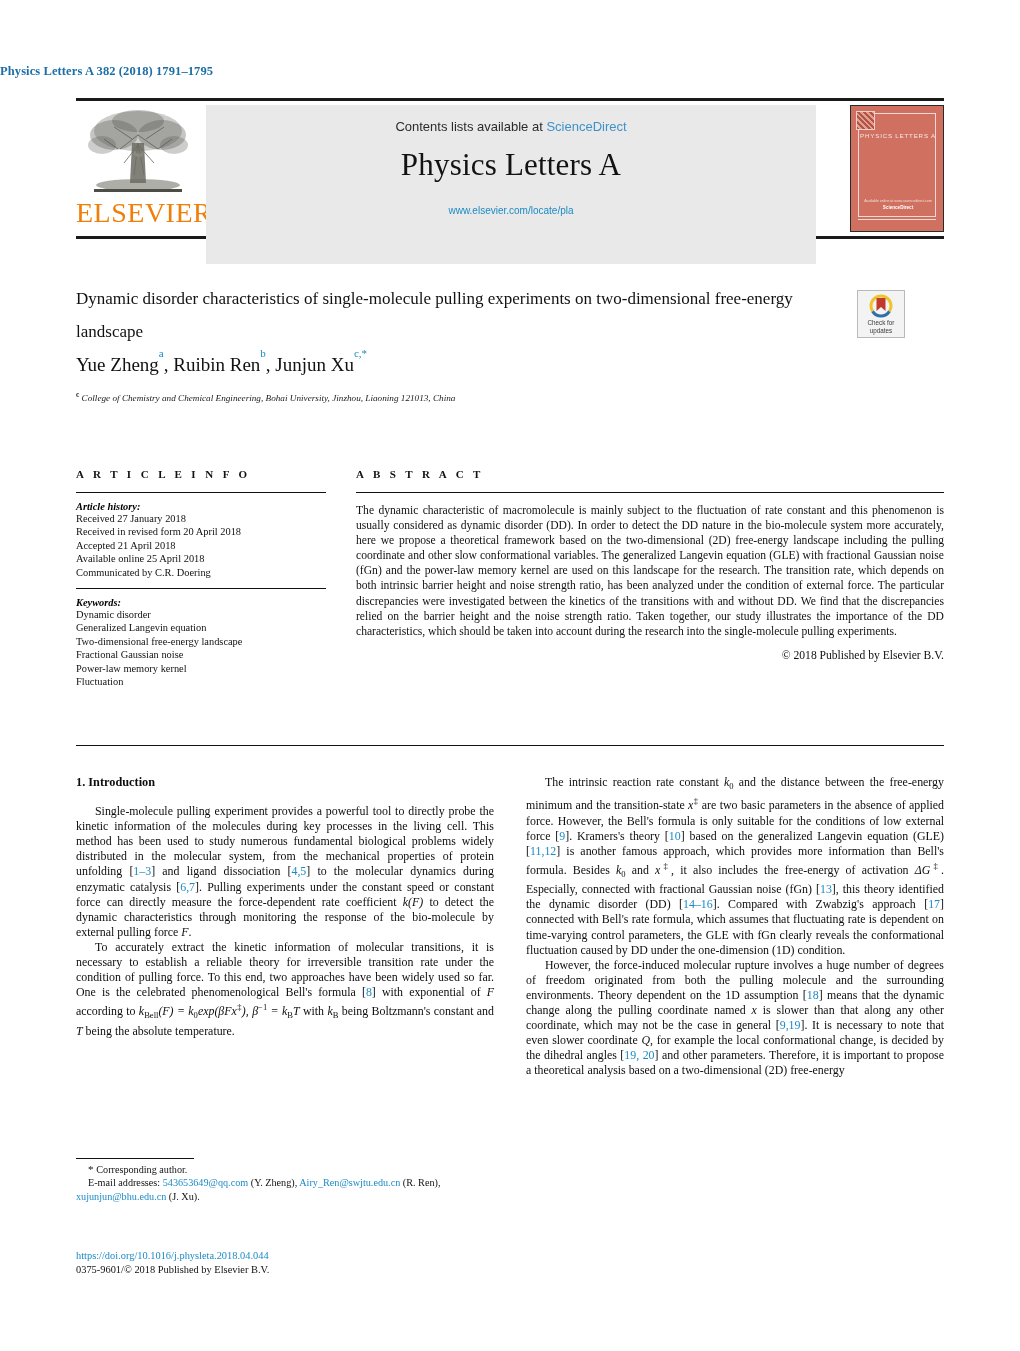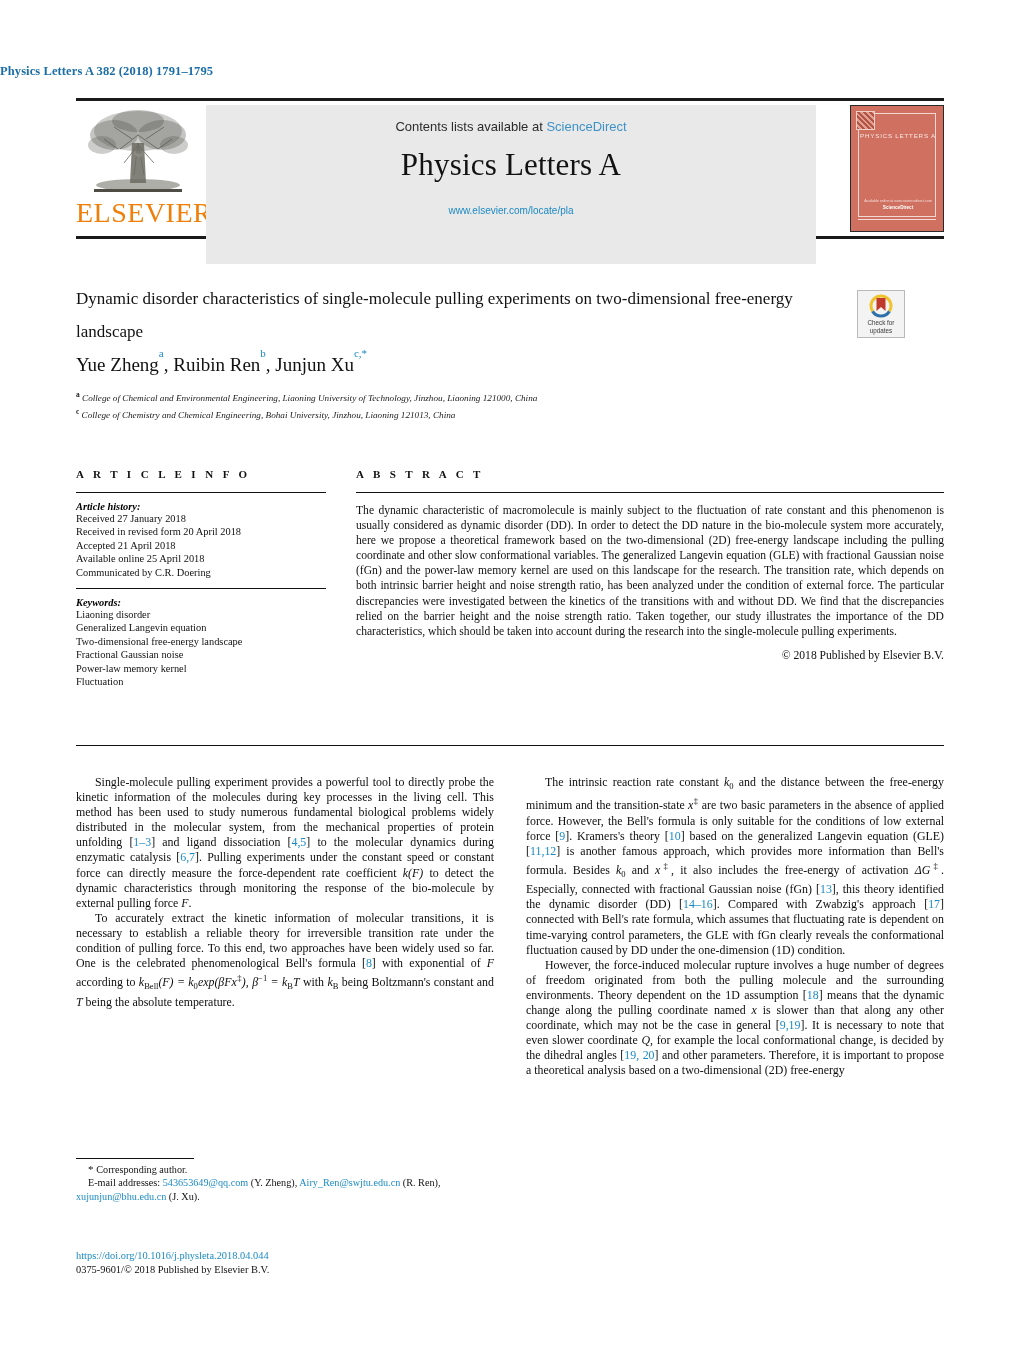--- a/index.html
+++ b/index.html
@@ -390,21 +390,20 @@
       </div>
 
     </div>
   </div>
 
   <div class="title">Dynamic disorder characteristics of single-molecule pulling experiments on two-dimensional free-energy landscape</div>
 
   <div class="authors"><span>Yue Zheng</span><sup>a</sup>, <span>Ruibin Ren</span><sup>b</sup>, <span>Junjun Xu</span><sup>c,*</sup></div>
 
   <div class="affils">
-      <div><span class="mark">a</span> College of Chemical and Environmental Engineering, Liaoning University of Technology, Jinzhou, Liaoning 121000, China</div>
       <div><span class="mark">c</span> College of Chemistry and Chemical Engineering, Bohai University, Jinzhou, Liaoning 121013, China</div>
     </div>
 
   <div class="crossmark">
     <svg class="cm-badge" width="26" height="24" viewBox="0 0 26 24">
       <path d="M13 2 a10 10 0 0 1 10 10 a10 10 0 0 1 -1.6 5.4" stroke="#efc32e" stroke-width="3" fill="none"></path>
       <path d="M13 2 a10 10 0 0 0 -10 10 a10 10 0 0 0 1.6 5.4" stroke="#efc32e" stroke-width="3" fill="none"></path>
       <path d="M4.6 17.4 a10 10 0 0 0 16.8 0" stroke="#2d6fa8" stroke-width="3" fill="none"></path>
       <path d="M8.5 4 h9 v13 l-4.5 -4 l-4.5 4 Z" fill="#c0392b"></path>
     </svg>
@@ -421,39 +420,40 @@
     <div class="hist-list">
         <div>Received 27 January 2018</div>
         <div>Received in revised form 20 April 2018</div>
         <div>Accepted 21 April 2018</div>
         <div>Available online 25 April 2018</div>
         <div>Communicated by C.R. Doering</div>
       </div>
     <div class="rule-thin"></div>
     <div class="block-italic">Keywords:</div>
     <div class="kw-list">
-        <div>Liaoning disorder</div>
+        <div>Dynamic disorder</div>
         <div>Generalized Langevin equation</div>
         <div>Two-dimensional free-energy landscape</div>
         <div>Fractional Gaussian noise</div>
         <div>Power-law memory kernel</div>
         <div>Fluctuation</div>
       </div>
   </div>
 
   <div class="abs-col">
     <div class="sec-label">A B S T R A C T</div>
     <div class="rule-thick"></div>
     <div class="abstract-body">The dynamic characteristic of macromolecule is mainly subject to the fluctuation of rate constant and this phenomenon is usually considered as dynamic disorder (DD). In order to detect the DD nature in the bio-molecule system more accurately, here we propose a theoretical framework based on the two-dimensional (2D) free-energy landscape including the pulling coordinate and other slow conformational variables. The generalized Langevin equation (GLE) with fractional Gaussian noise (fGn) and the power-law memory kernel are used on this landscape for the research. The transition rate, which depends on both intrinsic barrier height and noise strength ratio, has been analyzed under the condition of external force. The particular discrepancies were investigated between the kinetics of the transitions with and without DD. We find that the discrepancies relied on the barrier height and the noise strength ratio. Taken together, our study illustrates the importance of the DD characteristics, which should be taken into account during the research into the single-molecule pulling experiments.</div>
     <div class="abstract-copy">© 2018 Published by Elsevier B.V.</div>
   </div>
 
   <div class="body-rule"></div>
 
   <div class="col col-left">
+    <div class="h2">1. Introduction</div>
     <div>
         <p class="para"><span>Single-molecule pulling experiment provides a powerful tool to directly probe the kinetic information of the molecules during key processes in the living cell. This method has been used to study numerous fundamental biological problems widely distributed in the molecular system, from the mechanical properties of protein unfolding [</span><span class="ref">1–3</span><span>] and ligand dissociation [</span><span class="ref">4,5</span><span>] to the molecular dynamics during enzymatic catalysis [</span><span class="ref">6,7</span><span>]. Pulling experiments under the constant speed or constant force can directly measure the force-dependent rate coefficient </span><span class="math">k(F)</span><span> to detect the dynamic characteristics through monitoring the response of the bio-molecule by external pulling force </span><span class="math">F</span><span>.</span></p>
         <p class="para"><span>To accurately extract the kinetic information of molecular transitions, it is necessary to establish a reliable theory for irreversible transition rate under the condition of pulling force. To this end, two approaches have been widely used so far. One is the celebrated phenomenological Bell's formula [</span><span class="ref">8</span><span>] with exponential of </span><span class="math">F</span><span> according to </span><span class="math">k</span><sub class="sb">Bell</sub><span class="math">(F) = k</span><sub class="sb">0</sub><span class="math">exp(βFx</span><sup class="sp">‡</sup><span class="math">), </span><span class="math">β</span><sup class="sp">−1</sup><span class="math"> = k</span><sub class="sb">B</sub><span class="math">T</span><span> with </span><span class="math">k</span><sub class="sb">B</sub><span> being Boltzmann's constant and </span><span class="math">T</span><span> being the absolute temperature.</span></p>
       </div>
   </div>
 
   <div class="col col-right">
     <div>
         <p class="para"><span>The intrinsic reaction rate constant </span><span class="math">k</span><sub class="sb">0</sub><span> and the distance between the free-energy minimum and the transition-state </span><span class="math">x</span><sup class="sp">‡</sup><span> are two basic parameters in the absence of applied force. However, the Bell's formula is only suitable for the conditions of low external force [</span><span class="ref">9</span><span>]. Kramers's theory [</span><span class="ref">10</span><span>] based on the generalized Langevin equation (GLE) [</span><span class="ref">11,12</span><span>] is another famous approach, which provides more information than Bell's formula. Besides </span><span class="math">k</span><sub class="sb">0</sub><span> and </span><span class="math">x</span><sup class="sp">‡</sup><span>, it also includes the free-energy of activation </span><span class="math">ΔG</span><sup class="sp">‡</sup><span>. Especially, connected with fractional Gaussian noise (fGn) [</span><span class="ref">13</span><span>], this theory identified the dynamic disorder (DD) [</span><span class="ref">14–16</span><span>]. Compared with Zwabzig's approach [</span><span class="ref">17</span><span>] connected with Bell's rate formula, which assumes that fluctuating rate is dependent on time-varying control parameters, the GLE with fGn clearly reveals the conformational fluctuation caused by DD under the one-dimension (1D) condition.</span></p>
         <p class="para"><span>However, the force-induced molecular rupture involves a huge number of degrees of freedom originated from both the pulling molecule and the surrounding environments. Theory dependent on the 1D assumption [</span><span class="ref">18</span><span>] means that the dynamic change along the pulling coordinate named </span><span class="math">x</span><span> is slower than that along any other coordinate, which may not be the case in general [</span><span class="ref">9,19</span><span>]. It is necessary to note that even slower coordinate </span><span class="math">Q</span><span>, for example the local conformational change, is decided by the dihedral angles [</span><span class="ref">19, 20</span><span>] and other parameters. Therefore, it is important to propose a theoretical analysis based on a two-dimensional (2D) free-energy</span></p>

